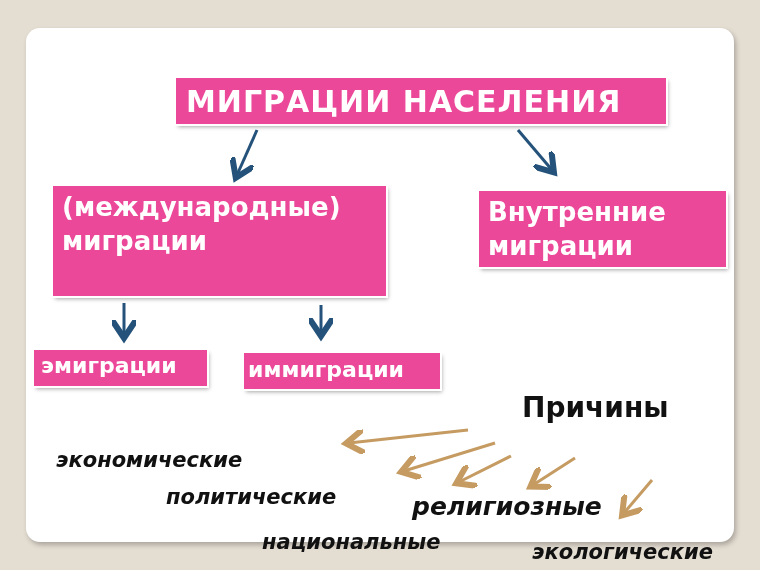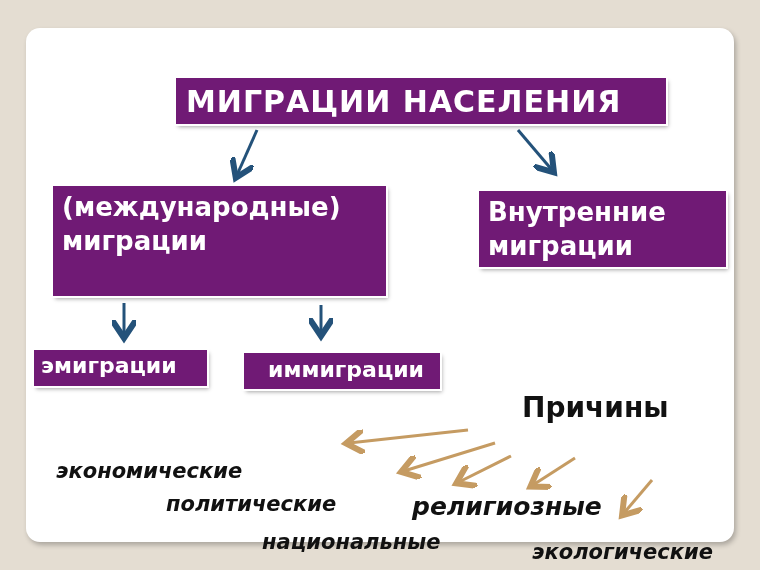--- a/index.html
+++ b/index.html
@@ -1,18 +1,18 @@
 <!DOCTYPE html>
 <html><head>
 <meta charset="utf-8">
 <style>
   html,body{margin:0;padding:0;}
   body{width:760px;height:570px;background:#e4ddd2;position:relative;overflow:hidden;font-family:"DejaVu Sans",sans-serif;}
   .card{position:absolute;left:26px;top:28px;width:708px;height:514px;background:#fff;border-radius:14px;box-shadow:2px 3px 5px rgba(0,0,0,0.25);}
-  .gbox{position:absolute;background:#701a75;color:#fff;font-weight:bold;box-shadow:2px 3px 4px rgba(0,0,0,0.35);outline:2px solid #fff;box-sizing:border-box;}
+  .gbox{position:absolute;background:#ec4899;color:#fff;font-weight:bold;box-shadow:2px 3px 4px rgba(0,0,0,0.35);outline:2px solid #fff;box-sizing:border-box;}
   .t{position:absolute;font-weight:bold;color:#111;white-space:nowrap;}
   .it{font-style:italic;}
   svg.arr{position:absolute;left:0;top:0;}
 </style>
 </head>
 <body>
 
 <div class="card"></div>
 
 <svg class="arr" width="760" height="570">
@@ -50,25 +50,25 @@
 
 <div class="gbox" style="left:479px;top:191px;width:247px;height:76px;font-size:26px;line-height:34px;padding:4px 0 0 9px;">
   <div>Внутренние</div>
   <div>миграции</div>
 </div>
 
 <div class="gbox" style="left:34px;top:350px;width:173px;height:36px;font-size:22px;padding:3px 0 0 7px;">
   <span>эмиграции</span>
 </div>
 
-<div class="gbox" style="left:244px;top:353px;width:196px;height:36px;font-size:22px;padding:4px 0 0 24px;">
+<div class="gbox" style="left:244px;top:353px;width:196px;height:36px;font-size:22px;padding:4px 0 0 4px;">
   <span>иммиграции</span>
 </div>
 
 <div class="t" style="left:522px;top:392px;font-size:28px;line-height:32px;text-align:right;">
   <div>Причины</div>
 </div>
 
-<div class="t it" style="left:56px;top:459px;font-size:21px;text-align:right;">экономические</div>
-<div class="t it" style="left:166px;top:485px;font-size:21px;margin-top:7px;">политические</div>
+<div class="t it" style="left:56px;top:448px;font-size:21px;text-align:right;">экономические</div>
+<div class="t it" style="left:166px;top:485px;font-size:21px;">политические</div>
 <div class="t it" style="left:262px;top:530px;font-size:21px;">национальные</div>
 <div class="t it" style="left:412px;top:492px;font-size:25px;">религиозные</div>
 <div class="t it" style="left:532px;top:540px;font-size:21px;">экологические</div>
 
 </body></html>

